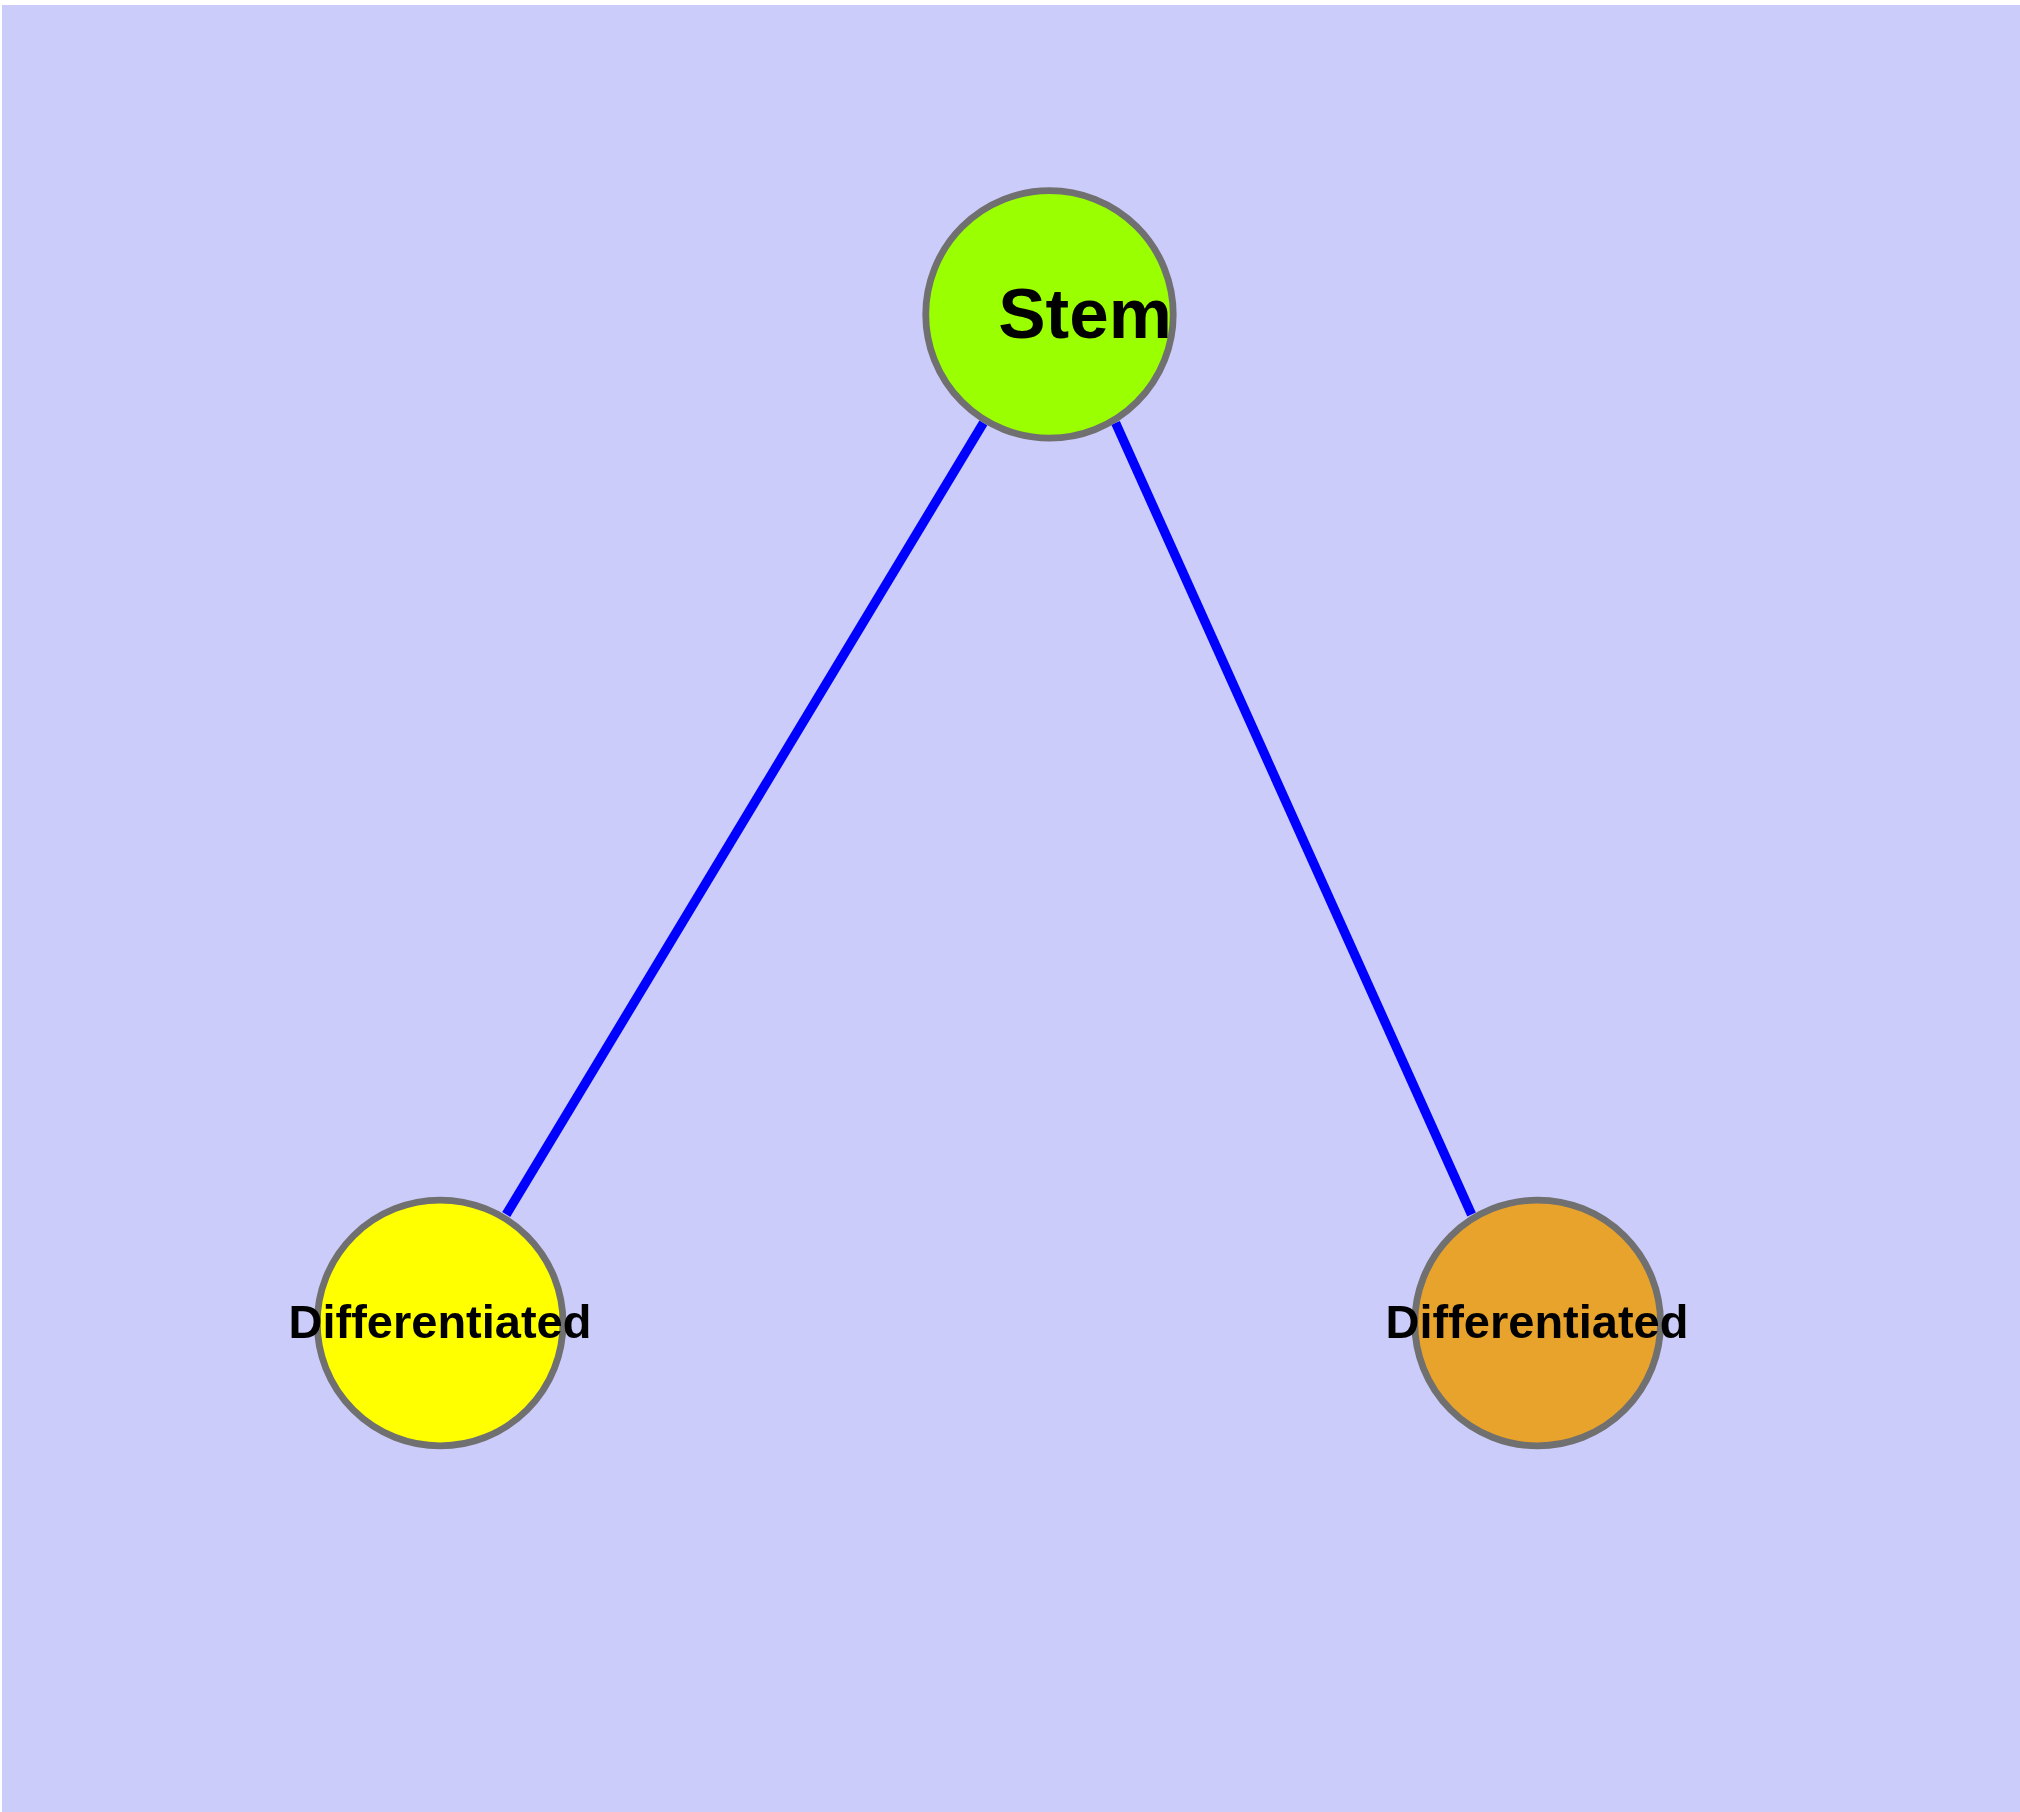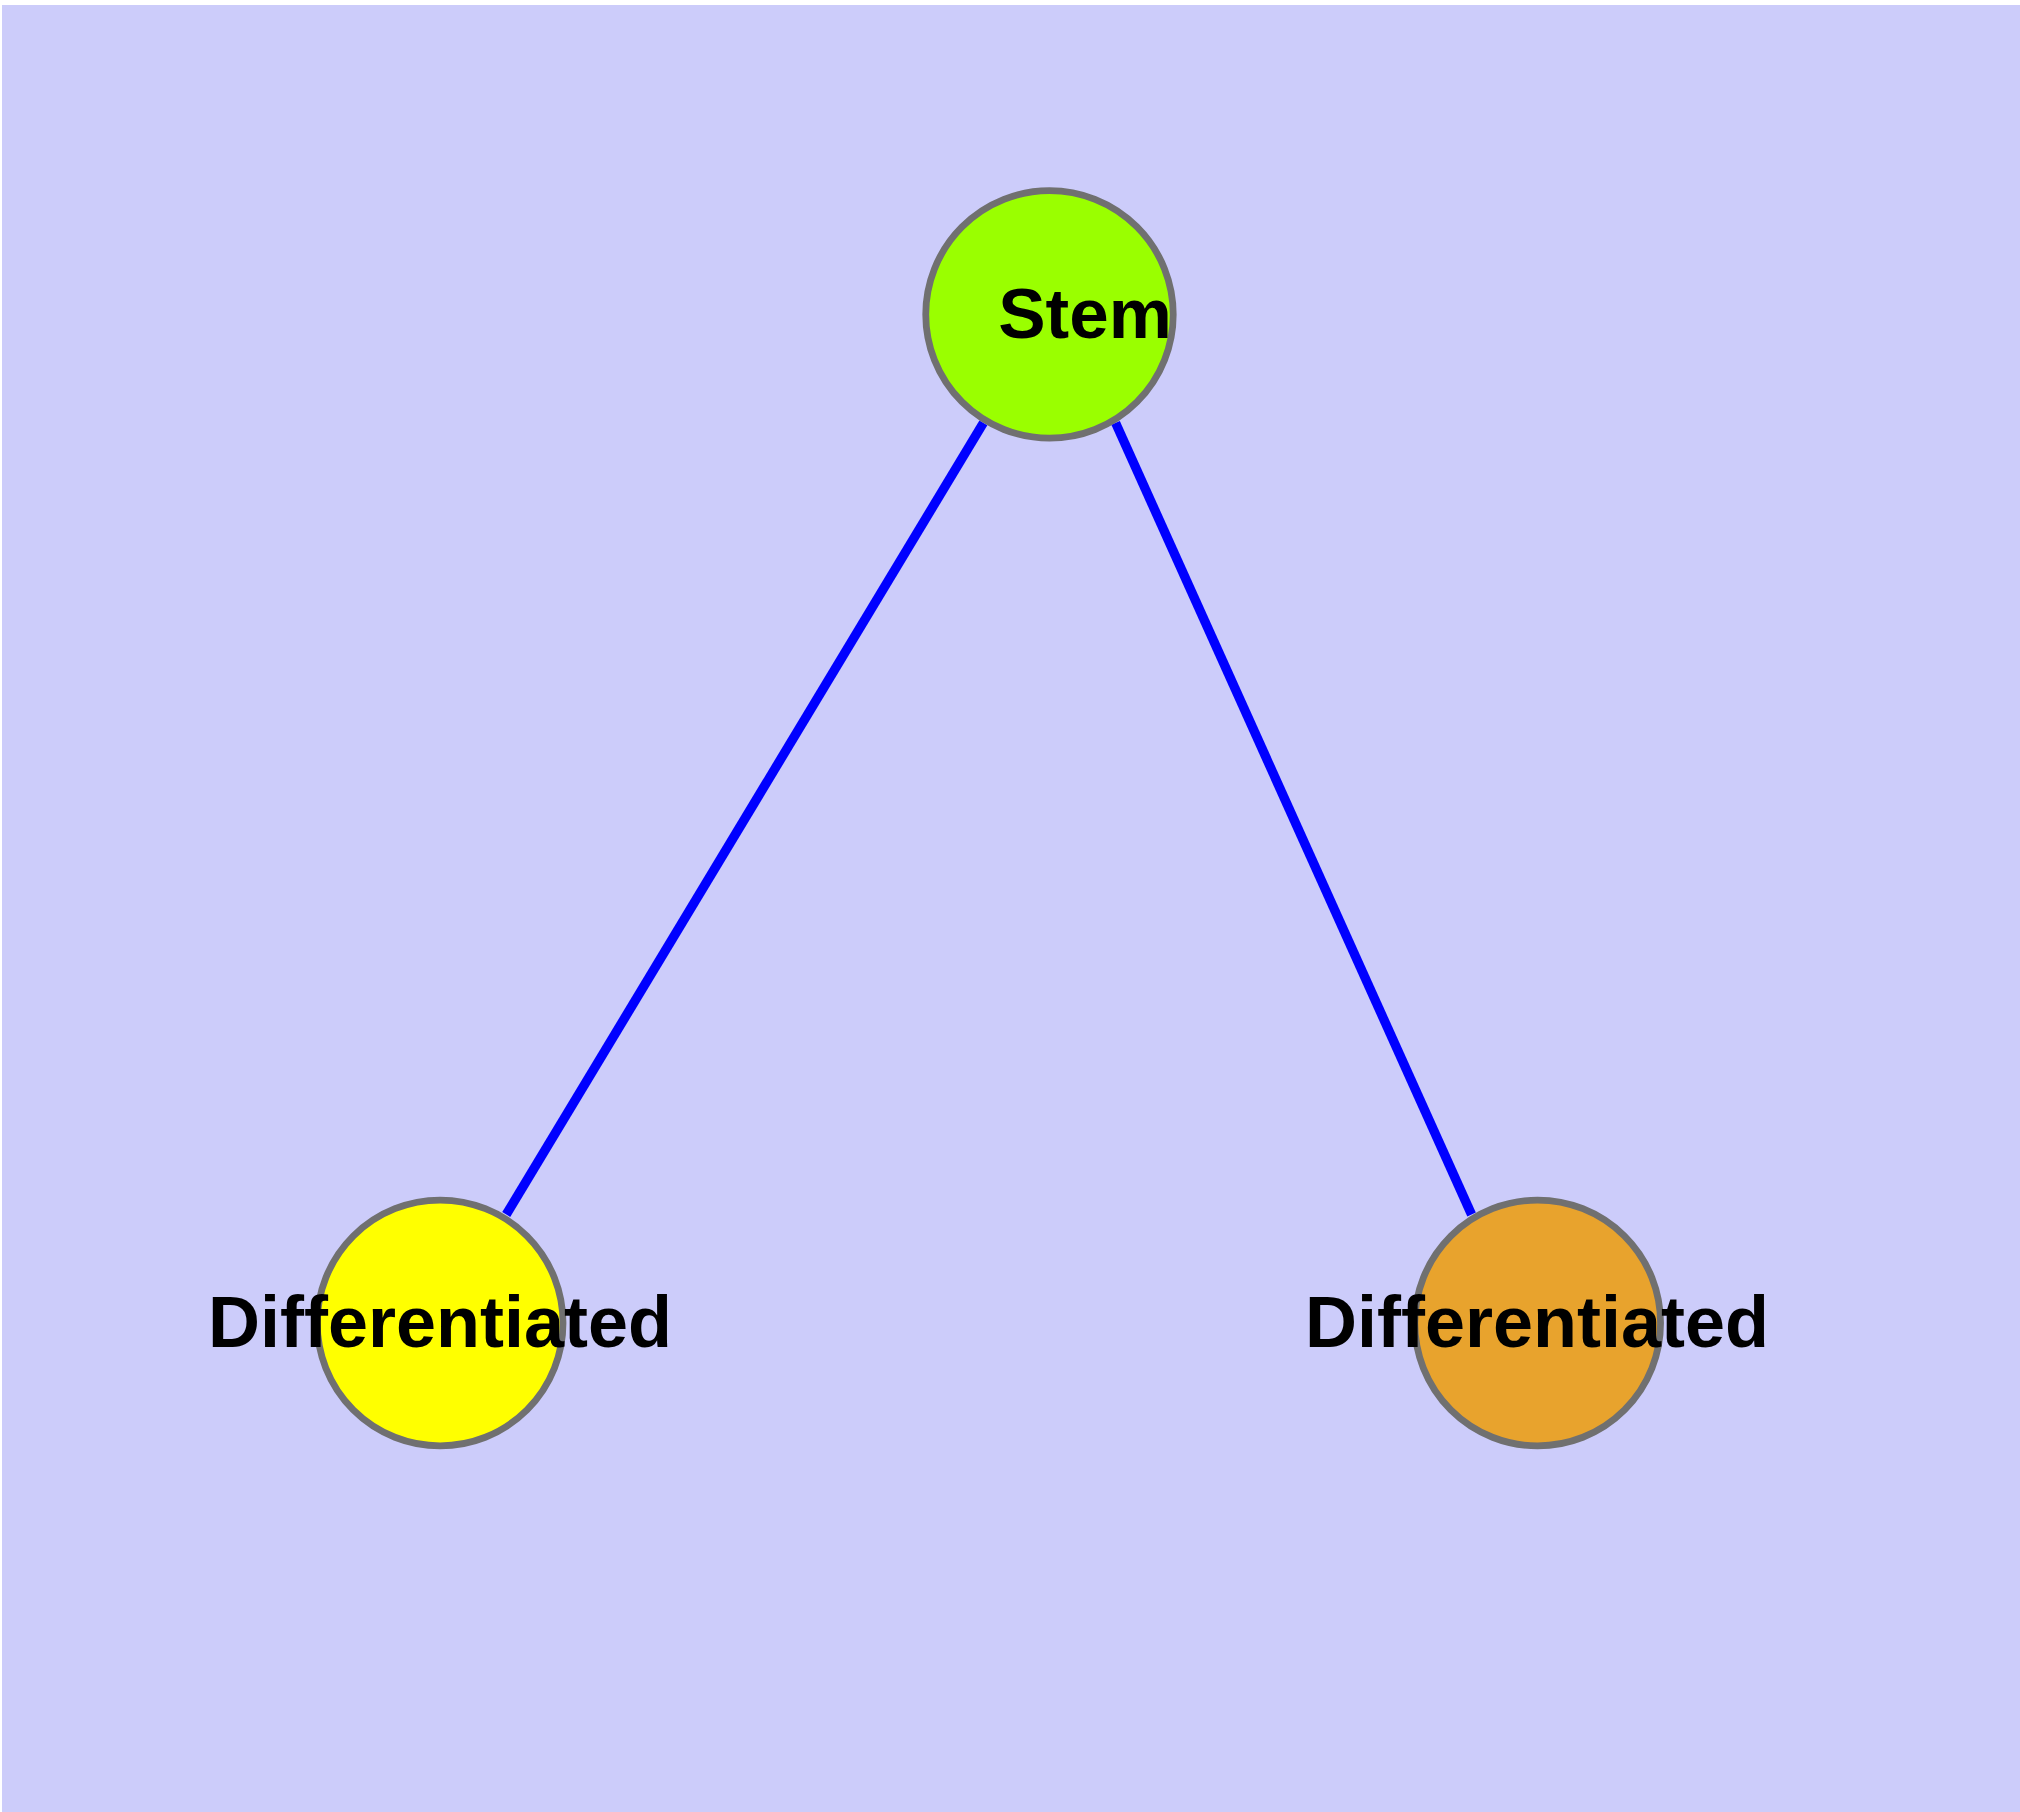--- a/index.html
+++ b/index.html
@@ -35,21 +35,21 @@
     color: #000000;
     font-weight: bold;
     font-family: "Liberation Sans", sans-serif;
     text-align: center;
     white-space: pre;
     line-height: 1.12;
     transform: translate(-50%, -50%);
     pointer-events: none;
   }
   .label-stem { font-size: 71px; }
-  .label-branch { font-size: 72px; }
+  .label-branch { font-size: 47px; }
 </style>
 </head>
 <body>
 
 <div id="canvas">
 
   <div id="plot-area"></div>
 
   <svg id="graph-svg" viewBox="0 0 2384 2138" xmlns="http://www.w3.org/2000/svg">
 

